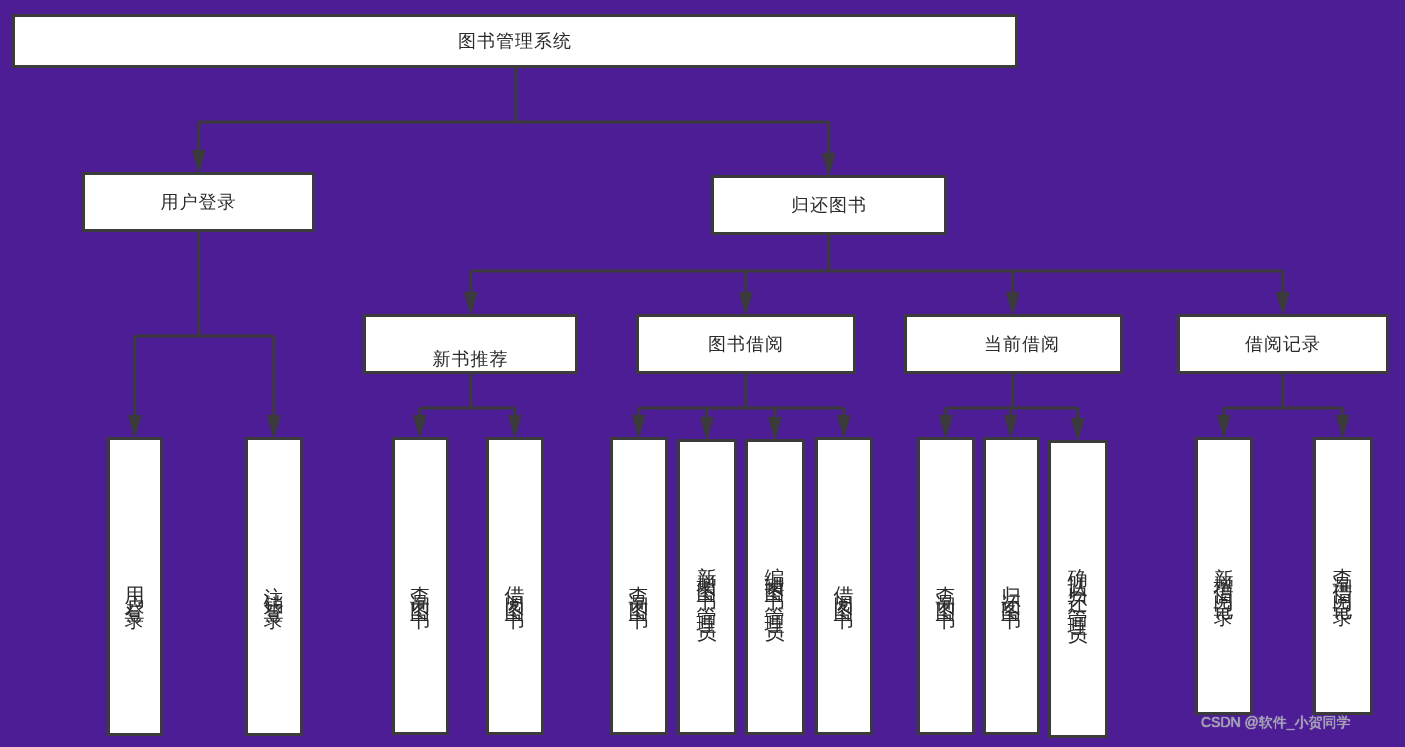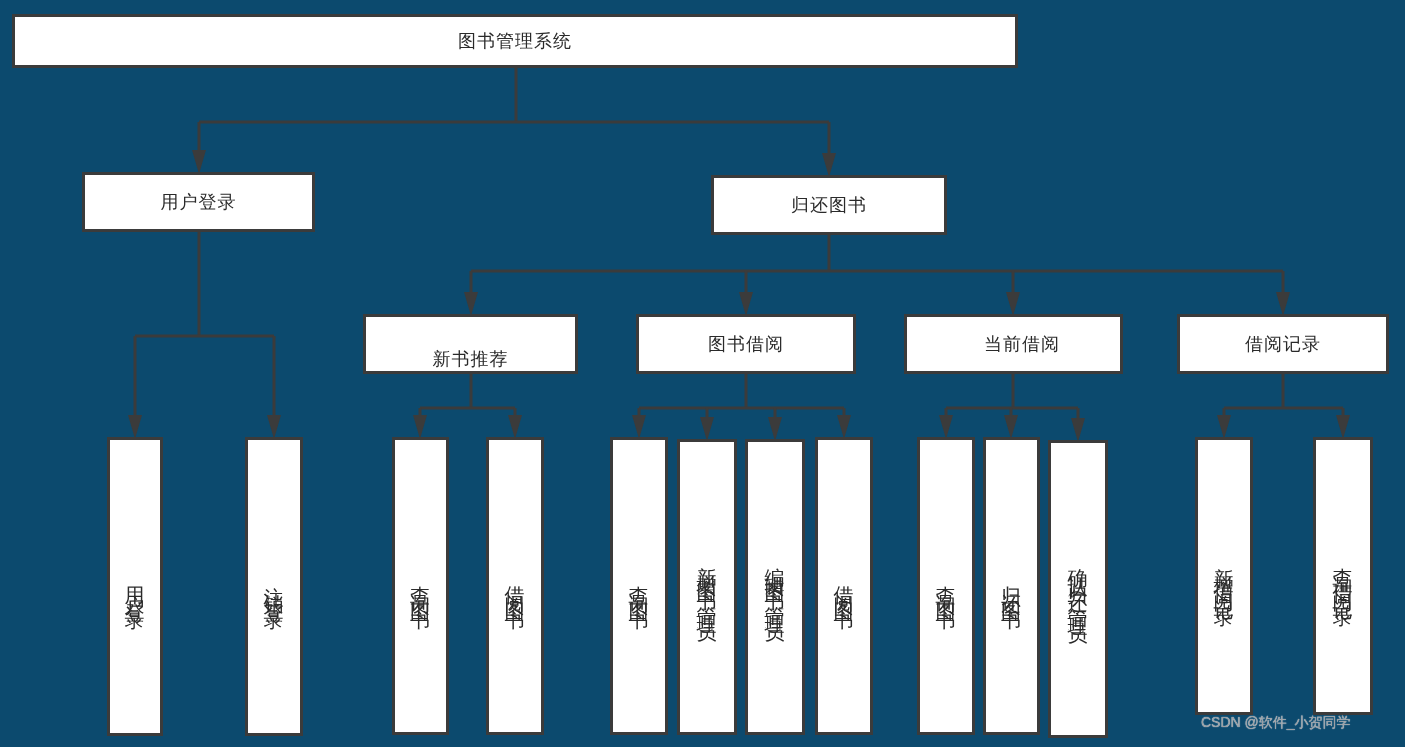--- a/index.html
+++ b/index.html
@@ -1,19 +1,19 @@
 <!DOCTYPE html>
 <html><head>
 <meta charset="utf-8">
 <style>
   html,body{margin:0;padding:0;background:#ffffff;}
   #canvas{
     position:relative;
     width:1405px;height:747px;
-    background:#0c4a6e;
+    background:#4c1d95;
     font-family:"Liberation Sans","DejaVu Sans",sans-serif;
     overflow:hidden;
   }
   svg.wires{position:absolute;left:0;top:0;pointer-events:none;}
   .node{
     position:absolute;
     box-sizing:border-box;
     border:3px solid #3b3b3b;
     background:#ffffff;
     display:flex;

